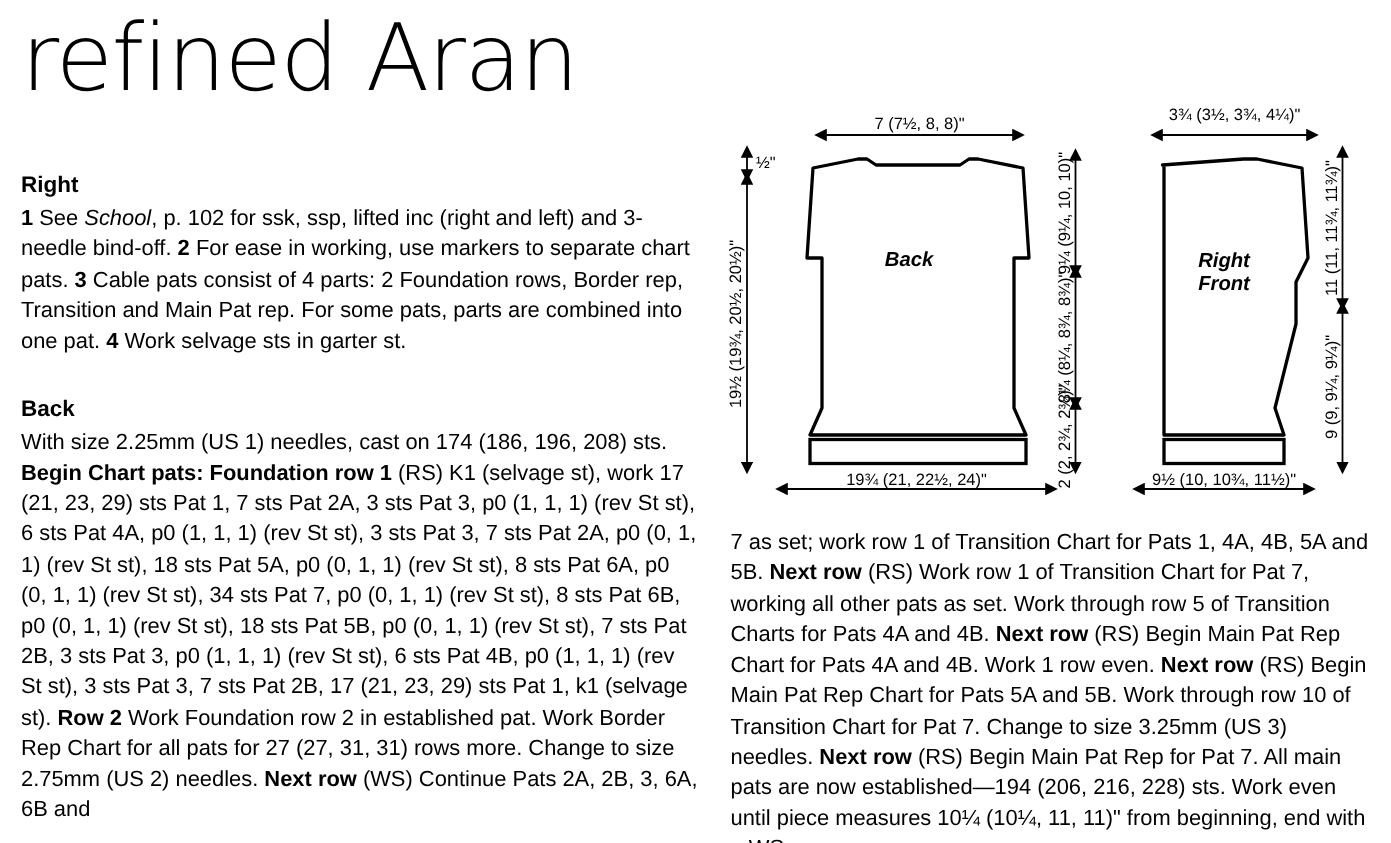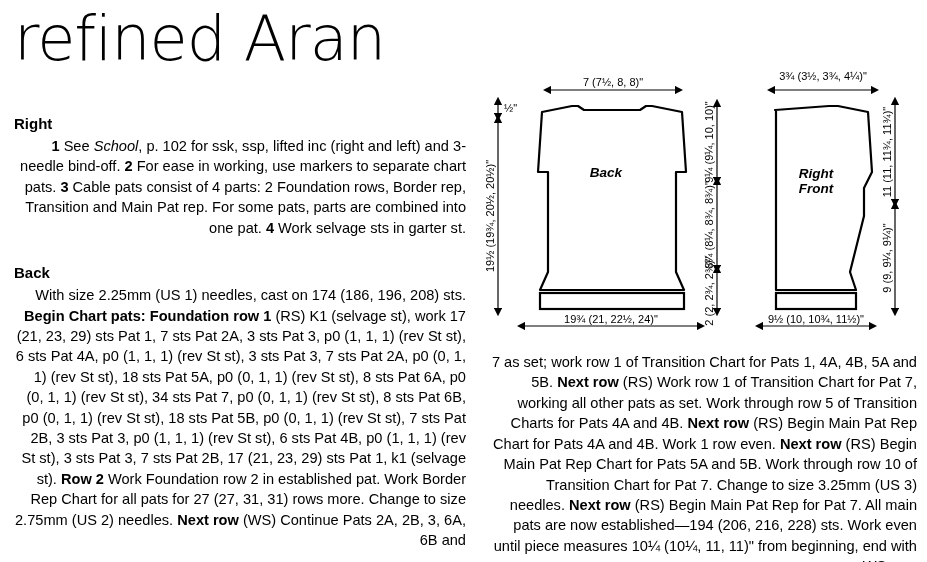--- a/index.html
+++ b/index.html
@@ -44,21 +44,21 @@
   .sec-head {
     font-family: "Liberation Sans", sans-serif;
     font-weight: bold;
     font-size: 15px;
     margin: 0 0 4px 0;
   }
   .body-text {
     font-family: "Liberation Sans", sans-serif;
     font-size: 14.6px;
     line-height: 1.40;
-    text-align: right;
+    text-align: left;
     margin: 0;
   }
   .notes-block {
     margin-bottom: 26px;
   }
   .back-block { }
   .num { font-weight: bold; }
   .it { font-style: italic; }
   .bi { font-weight: bold; }
 

